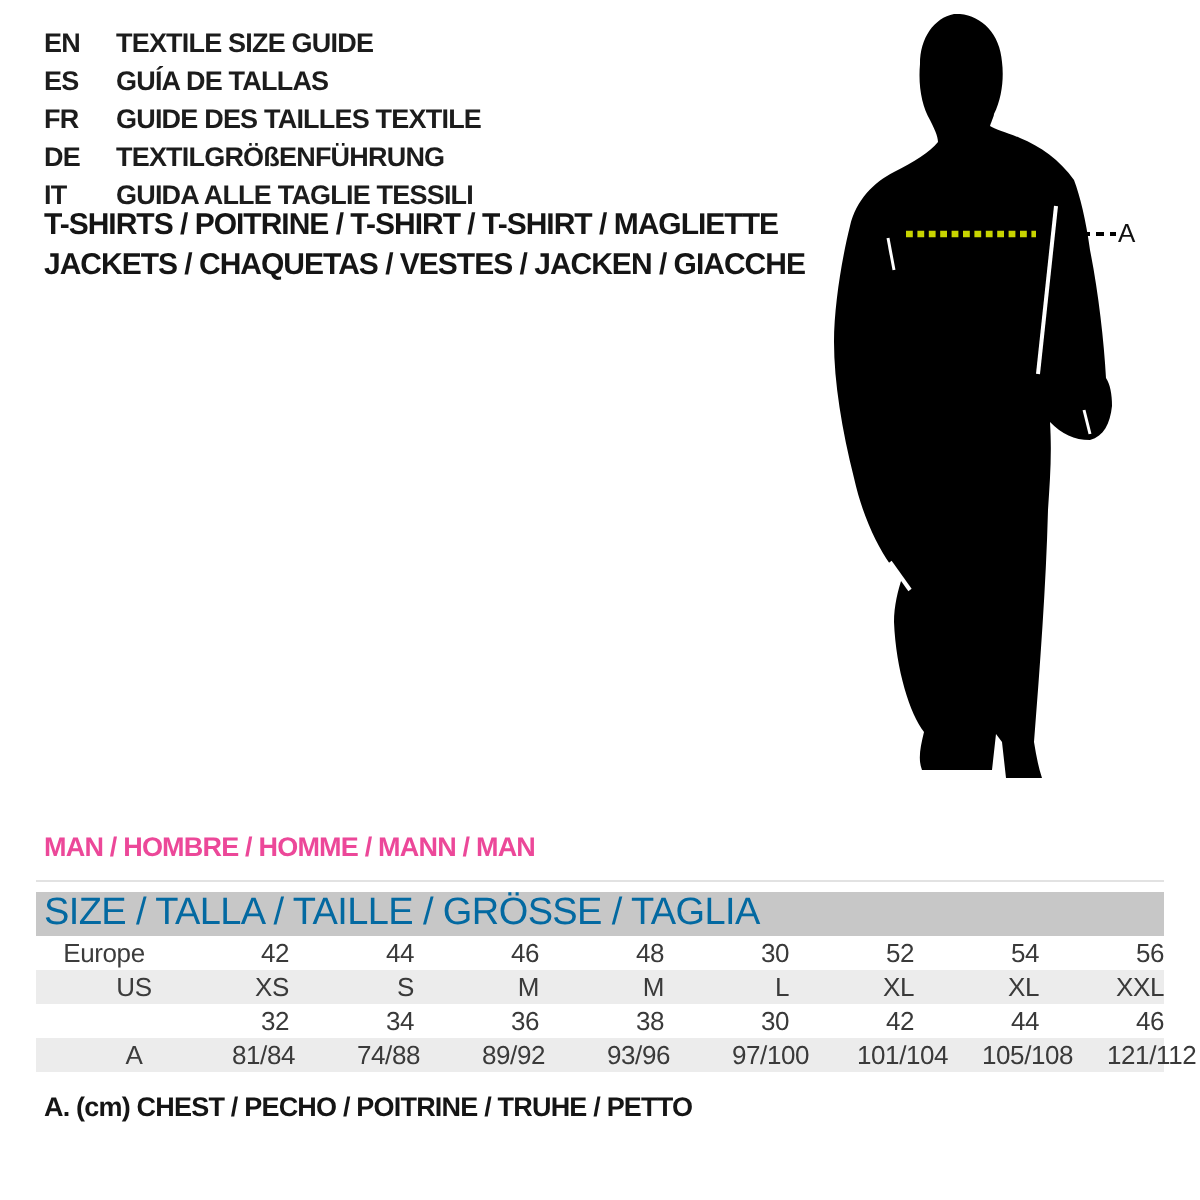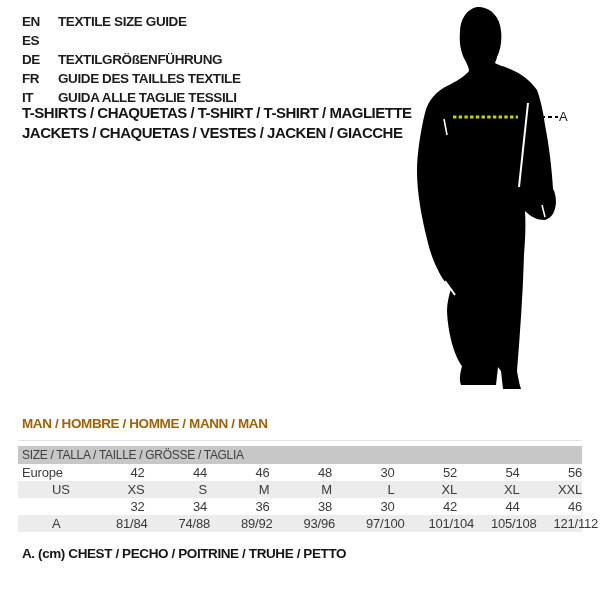--- a/index.html
+++ b/index.html
@@ -16,68 +16,69 @@
   .cats{position:absolute;left:22px;top:103px;}
   .cat-line{font-size:15px;font-weight:700;letter-spacing:-0.5px;line-height:20px;color:#151515;white-space:nowrap;}
   
   .man-svg{position:absolute;left:415px;top:5px;width:150px;height:392px;}
   .sil{fill:var(--silhouette,#000);}
   .sep{stroke:#fff;fill:none;}
   .chest-dash{stroke:var(--measure-line,#c8d400);}
   .out-dash{stroke:#000;}
   .a-label{position:absolute;left:559px;top:109px;font-size:13px;font-weight:400;color:#111;letter-spacing:0;}
   
-  .gender{position:absolute;left:22px;top:416px;font-size:13.5px;font-weight:700;letter-spacing:-0.4px;color:#a16207;white-space:nowrap;}
+  .gender{position:absolute;left:22px;top:416px;font-size:13.5px;font-weight:700;letter-spacing:-0.4px;color:#ec4899;white-space:nowrap;}
   
   .topline{position:absolute;left:18px;top:440px;width:564px;height:1px;background:#e2e2e2;}
   table.size-table{
     position:absolute;left:18px;top:446px;width:564px;
     border-collapse:collapse;table-layout:fixed;
     font-size:13px;letter-spacing:-0.2px;color:#3a3a3a;
   }
   table.size-table col.c-label{width:64px;}
   table.size-table th{
     background:var(--table-header-bg,#c7c7c7);height:18px;font-weight:400;
-    text-align:left;padding:0 0 0 4px;color:#404040;font-size:12px;letter-spacing:-0.3px;
+    text-align:left;padding:0 0 0 4px;color:#0369a1;font-size:19px;letter-spacing:-0.3px;
   }
   table.size-table td{height:17px;text-align:right;padding:0;vertical-align:middle;}
-  table.size-table td.lbl{text-align:left;padding-left:4px;color:#3c3c3c;}
+  table.size-table td.lbl{text-align:center;padding-left:4px;color:#3c3c3c;}
   table.size-table tr.alt td{background:var(--table-alt-bg,#ececec);padding-left:34px;}
   
   .footnote{position:absolute;left:22px;top:546px;font-size:13.5px;font-weight:700;letter-spacing:-0.4px;color:#151515;white-space:nowrap;}
 </style>
 </head>
 <body>
 
 <div class="page">
 
   <div class="langs">
     <div class="lang-row">
       <span class="lang-code">EN</span>
       <span class="lang-label">TEXTILE SIZE GUIDE</span>
     </div>
     <div class="lang-row">
       <span class="lang-code">ES</span>
+      <span class="lang-label">GUÍA DE TALLAS</span>
+    </div>
+    <div class="lang-row">
+      <span class="lang-code">FR</span>
+      <span class="lang-label">GUIDE DES TAILLES TEXTILE</span>
     </div>
     <div class="lang-row">
       <span class="lang-code">DE</span>
       <span class="lang-label">TEXTILGRÖßENFÜHRUNG</span>
-    </div>
-    <div class="lang-row">
-      <span class="lang-code">FR</span>
-      <span class="lang-label">GUIDE DES TAILLES TEXTILE</span>
     </div>
     <div class="lang-row">
       <span class="lang-code">IT</span>
       <span class="lang-label">GUIDA ALLE TAGLIE TESSILI</span>
     </div>
   </div>
 
   <div class="cats">
-    <div class="cat-line">T-SHIRTS / CHAQUETAS / T-SHIRT / T-SHIRT / MAGLIETTE</div>
+    <div class="cat-line">T-SHIRTS / POITRINE / T-SHIRT / T-SHIRT / MAGLIETTE</div>
     <div class="cat-line">JACKETS / CHAQUETAS / VESTES / JACKEN / GIACCHE</div>
   </div>
 
   <svg class="man-svg" viewBox="0 0 150 392" xmlns="http://www.w3.org/2000/svg">
     <path class="sil" d="M62,2
       C52,4 45,14 45,27
       C44,38 46,48 50,55
       C52,59 54,63 54,66
       C50,71 42,76 32,81
       C22,86 13,95 10,108

